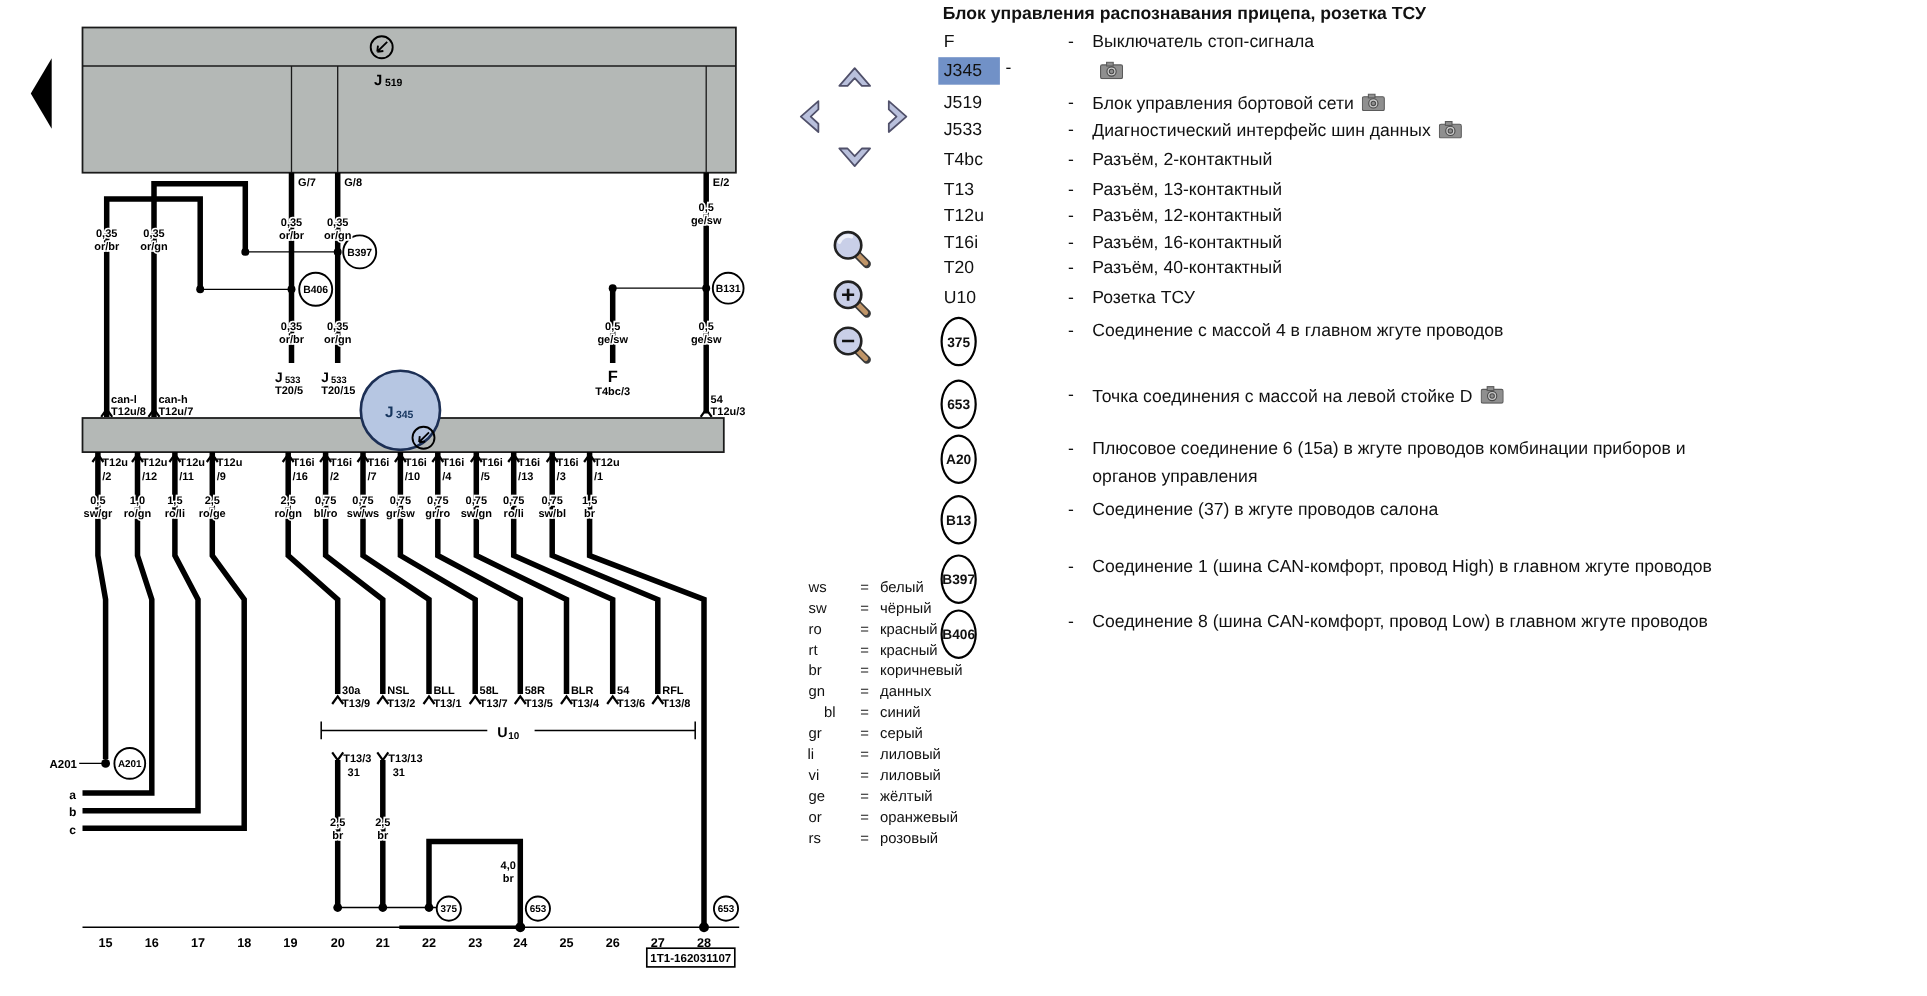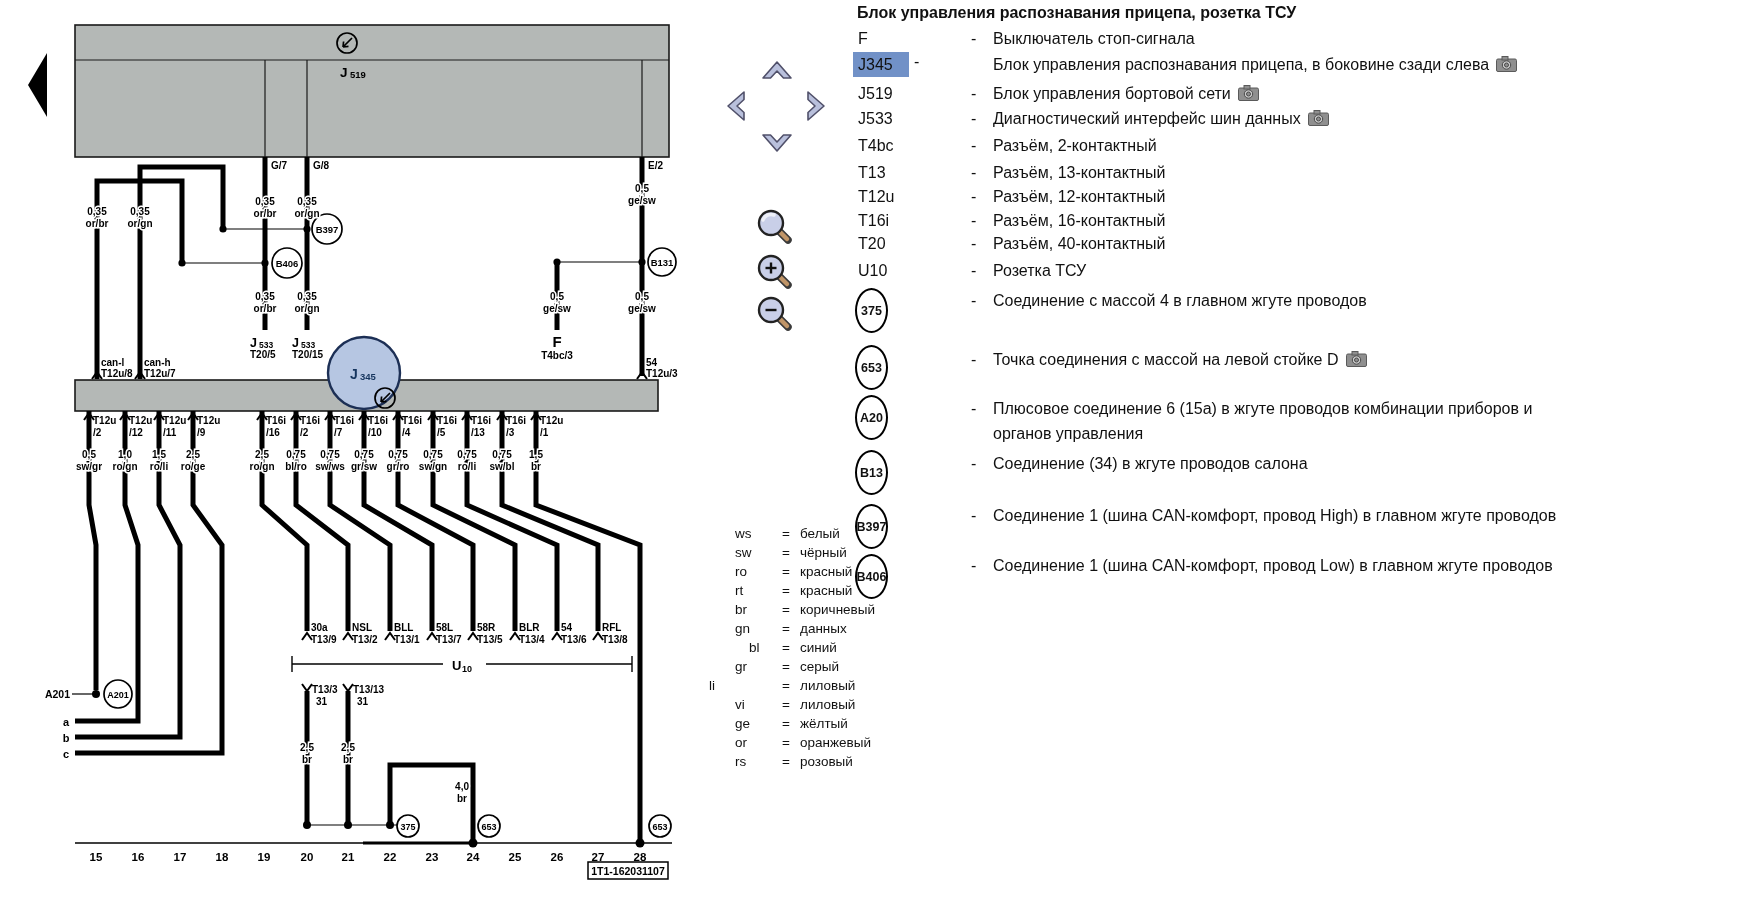--- a/index.html
+++ b/index.html
@@ -372,21 +372,21 @@
   <div class="lg-title">Блок управления распознавания прицепа, розетка ТСУ</div>
 
   <span class="lg-code" style="top:30px">F</span>
   <span class="lg-dash" style="top:30px">-</span>
   <div class="lg-desc" style="top:30px">Выключатель стоп-сигнала</div>
 
   <div class="hlbox"></div>
   <span class="hlcode">J345</span>
   <span class="lg-dash" style="top:53px;left:914px">-</span>
   <div class="lg-desc" style="top:56px">
-    <span>Блок управления распознавания прицепа, в боковине сзади слева</span><svg class="cam" width="21" height="16" viewBox="0 0 21 16">
+    <svg class="cam" width="21" height="16" viewBox="0 0 21 16">
           <rect x="0.5" y="3" width="20" height="12.5" rx="1.5" fill="#8f8f8f" stroke="#5a5a5a"></rect>
           <rect x="6" y="0.5" width="6" height="3.5" fill="#8f8f8f" stroke="#5a5a5a"></rect>
           <circle cx="10.5" cy="9" r="4.2" fill="#c9c9c9" stroke="#4a4a4a"></circle>
           <circle cx="10.5" cy="9" r="2" fill="#8f8f8f" stroke="#4a4a4a"></circle>
         </svg>
   </div>
 
   <span class="lg-code" style="top:85px">J519</span>
   <span class="lg-dash" style="top:85px">-</span>
   <div class="lg-desc" style="top:85px">
@@ -448,29 +448,29 @@
         </svg>
   </div>
 
   <div class="lg-circ" style="top:395px">A20</div>
   <span class="lg-dash" style="top:400px">-</span>
   <div class="lg-desc" style="top:400px">Плюсовое соединение 6 (15а) в жгуте проводов комбинации приборов и</div>
   <div class="lg-desc" style="top:425px">органов управления</div>
 
   <div class="lg-circ" style="top:450px">B13</div>
   <span class="lg-dash" style="top:455px">-</span>
-  <div class="lg-desc" style="top:455px">Соединение (34) в жгуте проводов салона</div>
+  <div class="lg-desc" style="top:455px">Соединение (37) в жгуте проводов салона</div>
 
   <div class="lg-circ" style="top:504px">B397</div>
   <span class="lg-dash" style="top:507px">-</span>
   <div class="lg-desc" style="top:507px">Соединение 1 (шина CAN-комфорт, провод High) в главном жгуте проводов</div>
 
   <div class="lg-circ" style="top:554px">B406</div>
   <span class="lg-dash" style="top:557px">-</span>
-  <div class="lg-desc" style="top:557px">Соединение 1 (шина CAN-комфорт, провод Low) в главном жгуте проводов</div>
+  <div class="lg-desc" style="top:557px">Соединение 8 (шина CAN-комфорт, провод Low) в главном жгуте проводов</div>
 </div>
 
 <div>
   <span class="cc" style="left:735px;top:526px">ws</span>
       <span class="cc" style="left:782px;top:526px">=</span>
       <span class="cc" style="left:800px;top:526px">белый</span>
   <span class="cc" style="left:735px;top:545px">sw</span>
       <span class="cc" style="left:782px;top:545px">=</span>
       <span class="cc" style="left:800px;top:545px">чёрный</span>
   <span class="cc" style="left:735px;top:564px">ro</span>
@@ -484,21 +484,21 @@
       <span class="cc" style="left:800px;top:602px">коричневый</span>
   <span class="cc" style="left:735px;top:621px">gn</span>
       <span class="cc" style="left:782px;top:621px">=</span>
       <span class="cc" style="left:800px;top:621px">данных</span>
   <span class="cc" style="left:749px;top:640px">bl</span>
       <span class="cc" style="left:782px;top:640px">=</span>
       <span class="cc" style="left:800px;top:640px">синий</span>
   <span class="cc" style="left:735px;top:659px">gr</span>
       <span class="cc" style="left:782px;top:659px">=</span>
       <span class="cc" style="left:800px;top:659px">серый</span>
-  <span class="cc" style="left:709px;top:678px">li</span>
+  <span class="cc" style="left:734px;top:678px">li</span>
       <span class="cc" style="left:782px;top:678px">=</span>
       <span class="cc" style="left:800px;top:678px">лиловый</span>
   <span class="cc" style="left:735px;top:697px">vi</span>
       <span class="cc" style="left:782px;top:697px">=</span>
       <span class="cc" style="left:800px;top:697px">лиловый</span>
   <span class="cc" style="left:735px;top:716px">ge</span>
       <span class="cc" style="left:782px;top:716px">=</span>
       <span class="cc" style="left:800px;top:716px">жёлтый</span>
   <span class="cc" style="left:735px;top:735px">or</span>
       <span class="cc" style="left:782px;top:735px">=</span>

